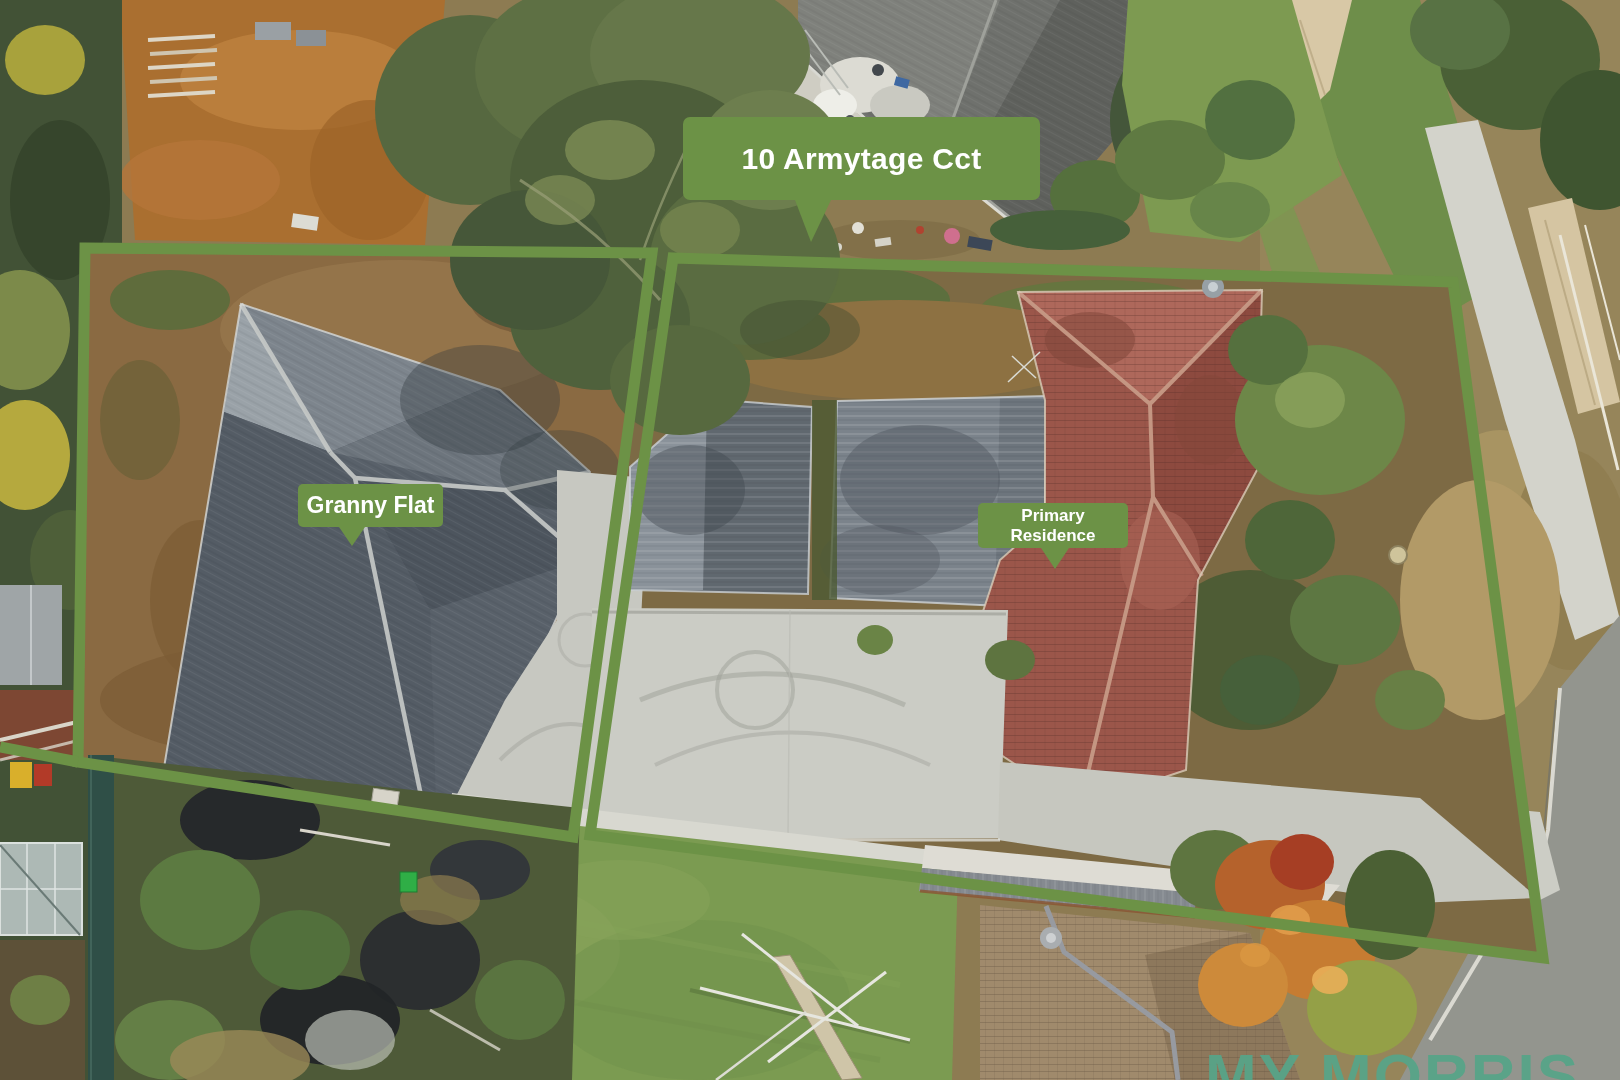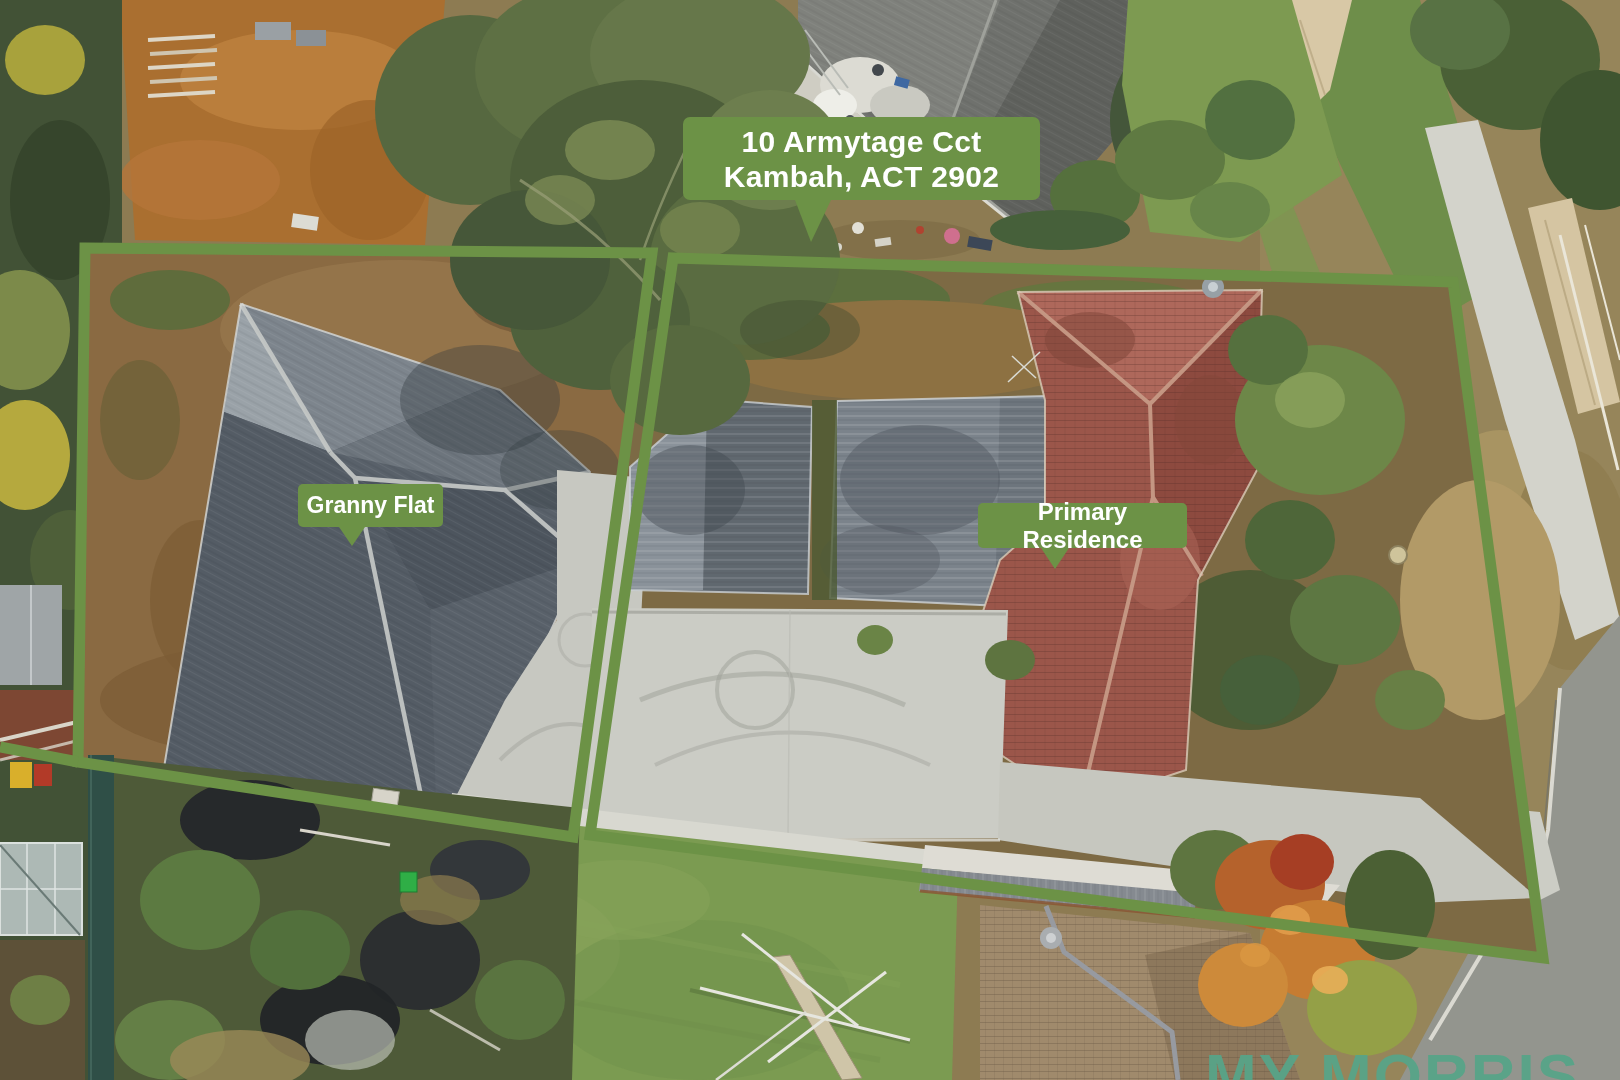--- a/index.html
+++ b/index.html
@@ -11,21 +11,21 @@
   .callout{
     position:absolute;background:#6c9246;color:#fff;font-weight:700;
     display:flex;flex-direction:column;align-items:center;justify-content:center;
     text-align:center;border-radius:7px;
   }
   .callout .ptr{position:absolute;top:100%;width:0;height:0;}
   .callout-address{left:683px;top:117px;width:357px;height:83px;font-size:30px;line-height:35px;letter-spacing:.3px;}
   .callout-address .ptr{left:112px;border-left:16px solid transparent;border-right:20px solid transparent;border-top:42px solid #6c9246;}
   .callout-granny{left:298px;top:484px;width:145px;height:43px;font-size:23px;border-radius:5px;}
   .callout-granny .ptr{left:41px;border-left:13px solid transparent;border-right:13px solid transparent;border-top:19px solid #6c9246;}
-  .callout-primary{left:978px;top:503px;width:209px;height:45px;font-size:24px;border-radius:5px;}
+  .callout-primary{left:978px;top:503px;width:150px;height:45px;font-size:17px;border-radius:5px;}
   .callout-primary .ptr{left:63px;border-left:14px solid transparent;border-right:14px solid transparent;border-top:21px solid #6c9246;}
   .watermark{
     position:absolute;left:1205px;top:1040px;font-size:62px;font-weight:700;
     letter-spacing:2px;color:#58a488;opacity:.95;white-space:nowrap;
   }
 </style>
 </head>
 <body>
 
 <div class="stage">
@@ -365,21 +365,20 @@
 
   <g fill="none" stroke="#6c9246" stroke-width="11" stroke-linejoin="miter">
     <polygon points="85,248 652,253 573,837 78,762"></polygon>
     <polyline points="78,762 0,747"></polyline>
     <polygon points="673,258 1453,282 1543,958 590,835"></polygon>
   </g>
 </svg>
 
 <div class="callout callout-address">
   <div>10 Armytage Cct</div>
-  <div>Kambah, ACT 2902</div>
   <div class="ptr"></div>
 </div>
 
 <div class="callout callout-granny">
   <div>Granny Flat</div>
   <div class="ptr"></div>
 </div>
 
 <div class="callout callout-primary">
   <div>Primary Residence</div>

